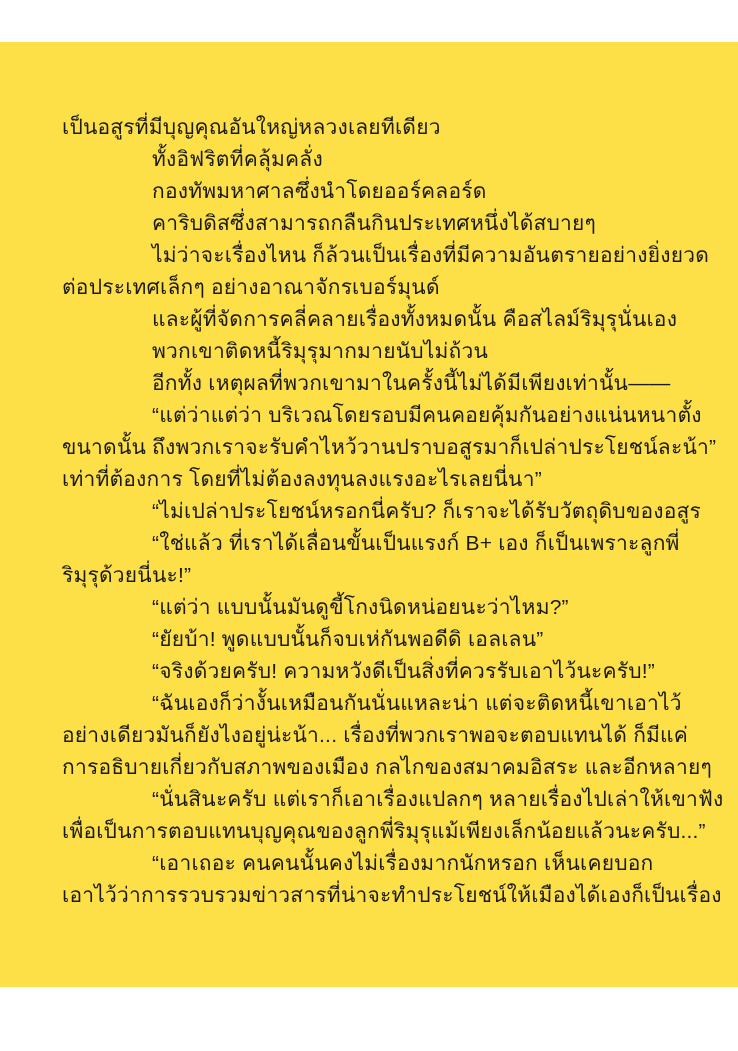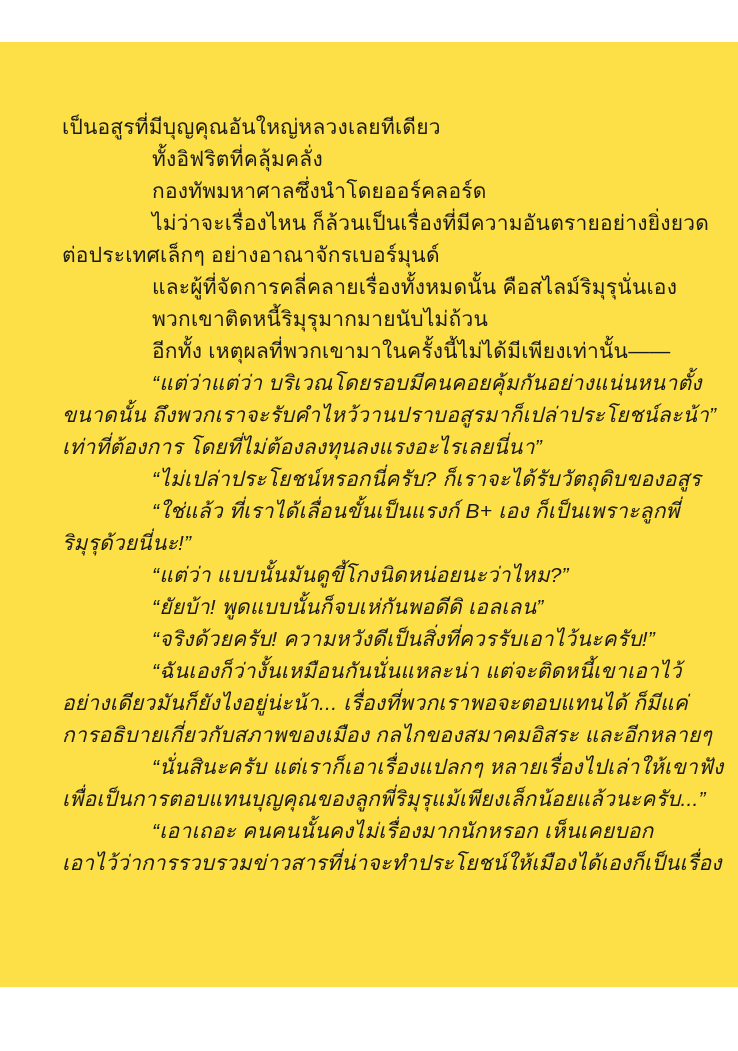--- a/index.html
+++ b/index.html
@@ -27,21 +27,20 @@
     font-size: 21px;
     line-height: 32px;
     height: 32px;
     white-space: nowrap;
     letter-spacing: 0.2px;
   }
   .line.indent {
     padding-left: 90px;
   }
   .line.italic {
-    font-style: italic;
   }
   .footer {
     position: absolute;
     right: 62px;
     top: 952px;
     font-family: "Liberation Serif", serif;
     font-size: 22px;
     color: #111111;
     text-align: left;
     word-spacing: 6px;
@@ -51,20 +50,21 @@
 </style>
 </head>
 <body>
 
 <div class="page">
 
   <div class="text-block" id="text-block">
       <div class="line">เป็นอสูรที่มีบุญคุณอันใหญ่หลวงเลยทีเดียว</div>
       <div class="line indent">ทั้งอิฟริตที่คลุ้มคลั่ง</div>
       <div class="line indent">กองทัพมหาศาลซึ่งนำโดยออร์คลอร์ด</div>
+      <div class="line indent">คาริบดิสซึ่งสามารถกลืนกินประเทศหนึ่งได้สบายๆ</div>
       <div class="line indent">ไม่ว่าจะเรื่องไหน ก็ล้วนเป็นเรื่องที่มีความอันตรายอย่างยิ่งยวด</div>
       <div class="line">ต่อประเทศเล็กๆ อย่างอาณาจักรเบอร์มุนด์</div>
       <div class="line indent">และผู้ที่จัดการคลี่คลายเรื่องทั้งหมดนั้น คือสไลม์ริมุรุนั่นเอง</div>
       <div class="line indent">พวกเขาติดหนี้ริมุรุมากมายนับไม่ถ้วน</div>
       <div class="line indent">อีกทั้ง เหตุผลที่พวกเขามาในครั้งนี้ไม่ได้มีเพียงเท่านั้น——</div>
       <div class="line indent italic">“แต่ว่าแต่ว่า บริเวณโดยรอบมีคนคอยคุ้มกันอย่างแน่นหนาตั้ง</div>
       <div class="line italic">ขนาดนั้น ถึงพวกเราจะรับคำไหว้วานปราบอสูรมาก็เปล่าประโยชน์ละน้า”</div>
       <div class="line italic">เท่าที่ต้องการ โดยที่ไม่ต้องลงทุนลงแรงอะไรเลยนี่นา”</div>
       <div class="line indent italic">“ไม่เปล่าประโยชน์หรอกนี่ครับ? ก็เราจะได้รับวัตถุดิบของอสูร</div>
       <div class="line indent italic">“ใช่แล้ว ที่เราได้เลื่อนขั้นเป็นแรงก์ B+ เอง ก็เป็นเพราะลูกพี่</div>

